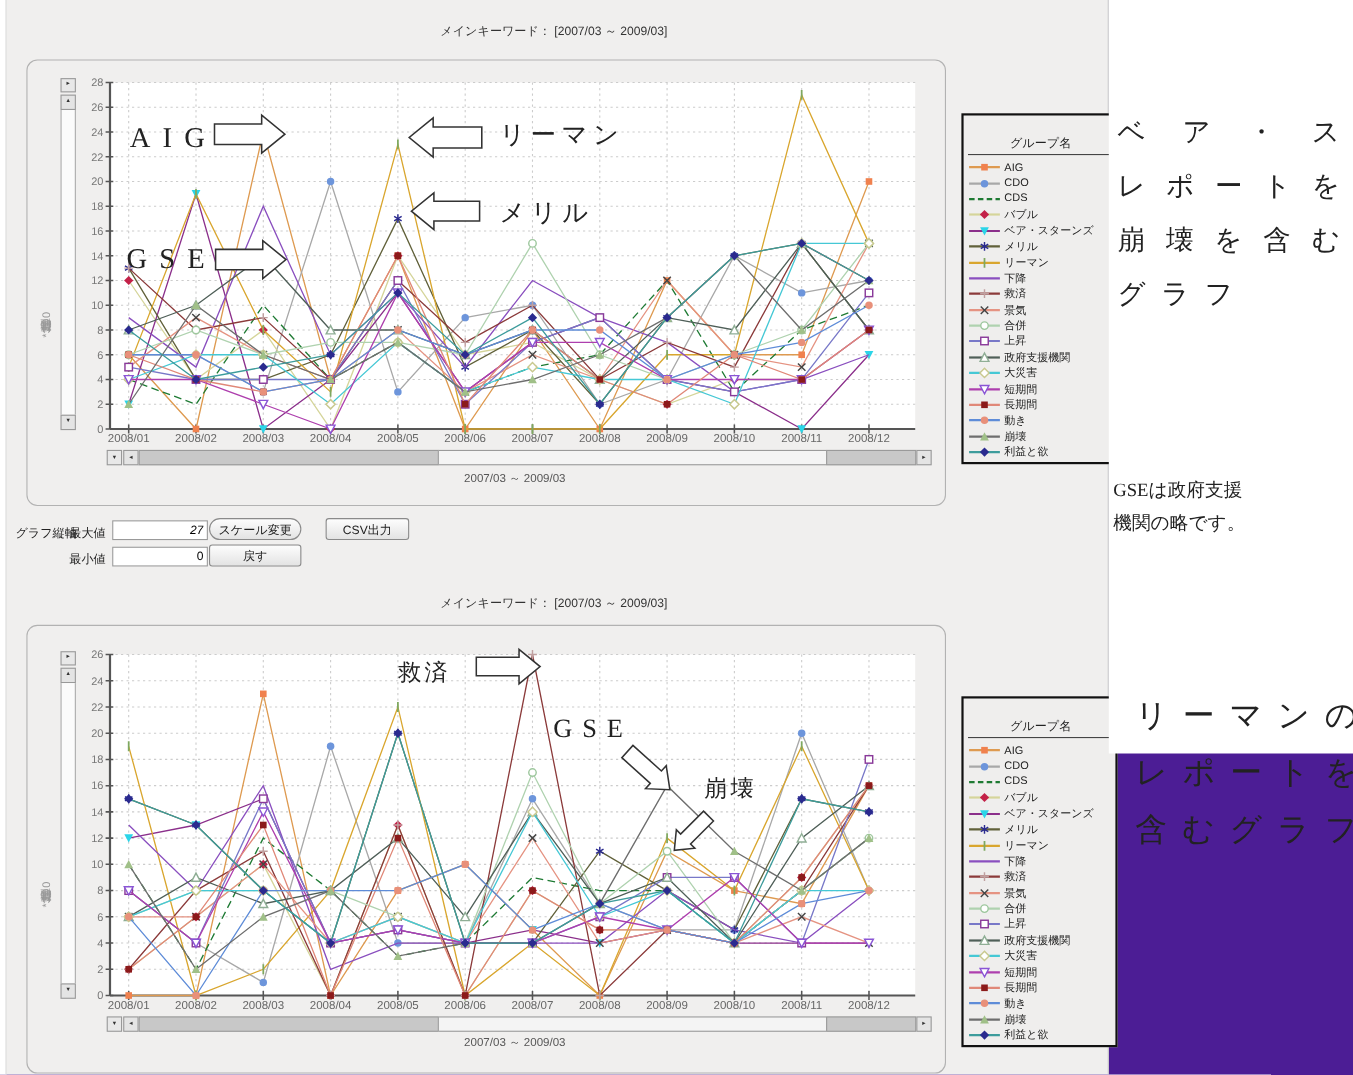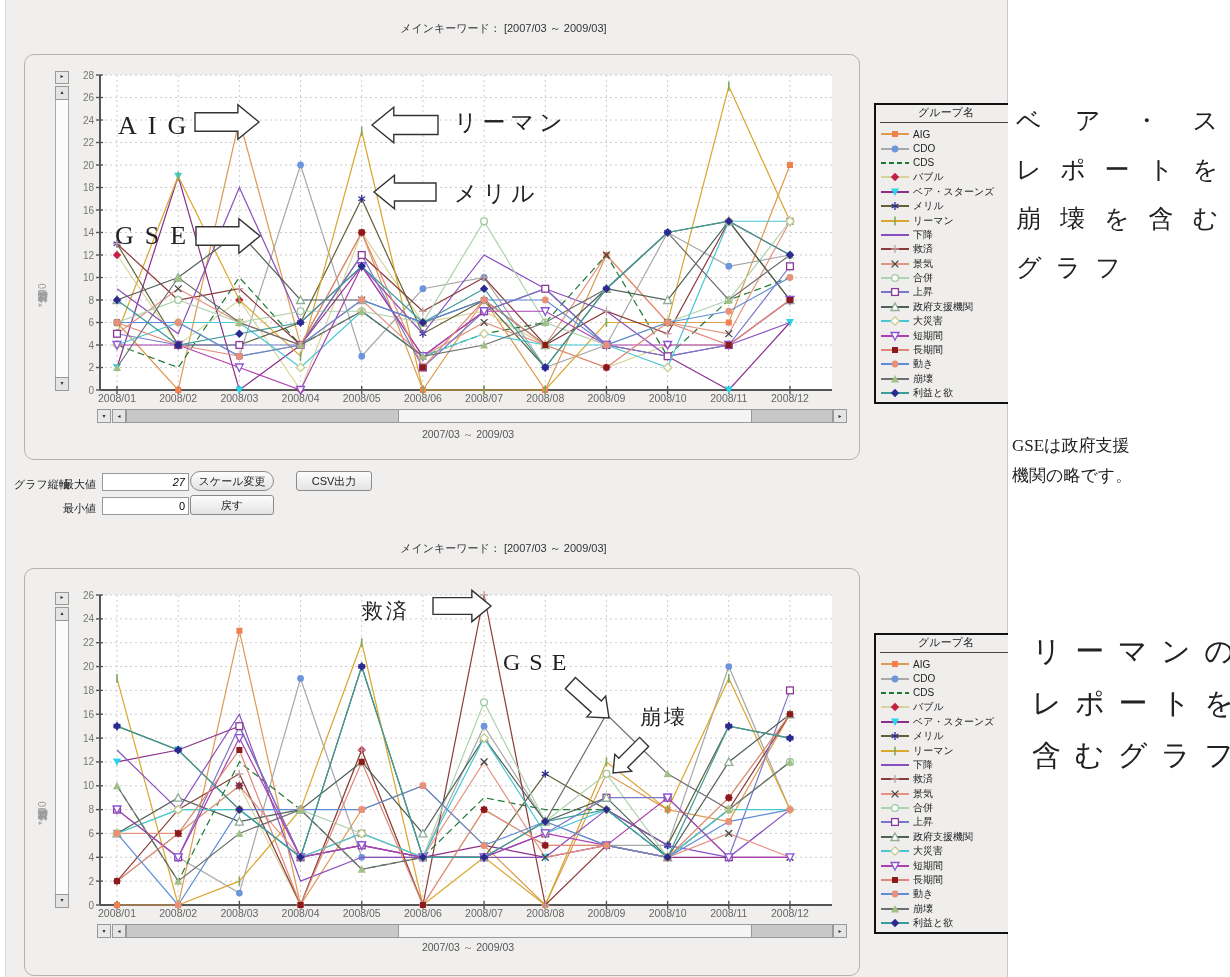--- a/index.html
+++ b/index.html
@@ -13,30 +13,30 @@
   .vsb{position:absolute;width:14px;display:flex;flex-direction:column;align-items:stretch;}
   .vsb .mini{height:11px;background:#e8e8e8;border:1px solid #999;font-size:6px;line-height:9px;text-align:center;color:#333;margin-bottom:2px;}
   .vsb .btn{height:12px;background:#e4e4e4;border:1px solid #999;font-size:6px;line-height:10px;text-align:center;color:#333;}
   .vsb .track{flex:1;background:#fbfbfb;border:1px solid #aaa;border-top:none;border-bottom:none;}
   .hsb{position:absolute;height:14px;display:flex;}
   .hsb .btn{width:12px;background:#e4e4e4;border:1px solid #999;font-size:6px;line-height:12px;text-align:center;color:#333;flex:none;}
   .hsb .mini{width:12px;background:#e8e8e8;border:1px solid #999;font-size:6px;line-height:12px;text-align:center;color:#333;flex:none;margin-right:1px;}
   .hsb .seg-g{background:#c8c8c8;border:1px solid #9a9a9a;flex:none;}
   .hsb .seg-w{background:#f4f4f4;border:1px solid #9a9a9a;border-left:none;border-right:none;flex:none;}
   .range-label{position:absolute;text-align:center;font-size:10.5px;color:#555;}
-  .legend{position:absolute;width:142px;background:#efeeed;border:2px solid #111;box-sizing:border-box;padding:0 0 2px 4px;}
+  .legend{position:absolute;width:142px;background:#efeeed;border:2px solid #111;box-sizing:border-box;padding:18px 0 2px 4px;}
   .legend .hd{text-align:center;font-size:11px;color:#222;border-bottom:1px solid #444;margin:0 2px 4px 0;padding-bottom:2px;}
   .lrow{display:flex;align-items:center;height:14.4px;}
   .lrow svg{flex:none;}
   .lrow .lbl{font-size:10px;color:#222;margin-left:3px;white-space:nowrap;}
   .controls{position:absolute;left:0;top:462px;width:860px;height:60px;font-size:11px;color:#222;padding-left:27px;}
   .ctl-label{position:absolute;}
   .ctl-input{position:absolute;width:79px;height:14px;border:1px solid #999;background:#fff;font-size:11px;text-align:right;padding:1px 3px;font-family:"Liberation Sans",sans-serif;}
   .ctl-btn{position:absolute;height:20px;background:linear-gradient(#fdfdfd,#e3e3e3);border:1px solid #8a8a8a;border-radius:3px;font-size:11px;color:#222;text-align:center;font-family:"Liberation Sans",sans-serif;}
-  .side-col{position:absolute;left:1008px;top:0;width:222px;height:977px;background:#ffffff;}
+  .side-col{position:absolute;left:1008px;top:0;width:222px;height:685px;background:#ffffff;}
   .bignote{position:absolute;font-family:"Liberation Serif",serif;color:#222;}
   .jline{text-align:justify;text-align-last:justify;}
   .jleft{letter-spacing:14px;}
   .smallnote{position:absolute;font-family:"Liberation Serif",serif;color:#222;}
   svg text{font-family:"Liberation Sans",sans-serif;}
   svg text.ann{font-family:"Liberation Serif",serif;fill:#222;}
 </style>
 </head>
 <body>
 

